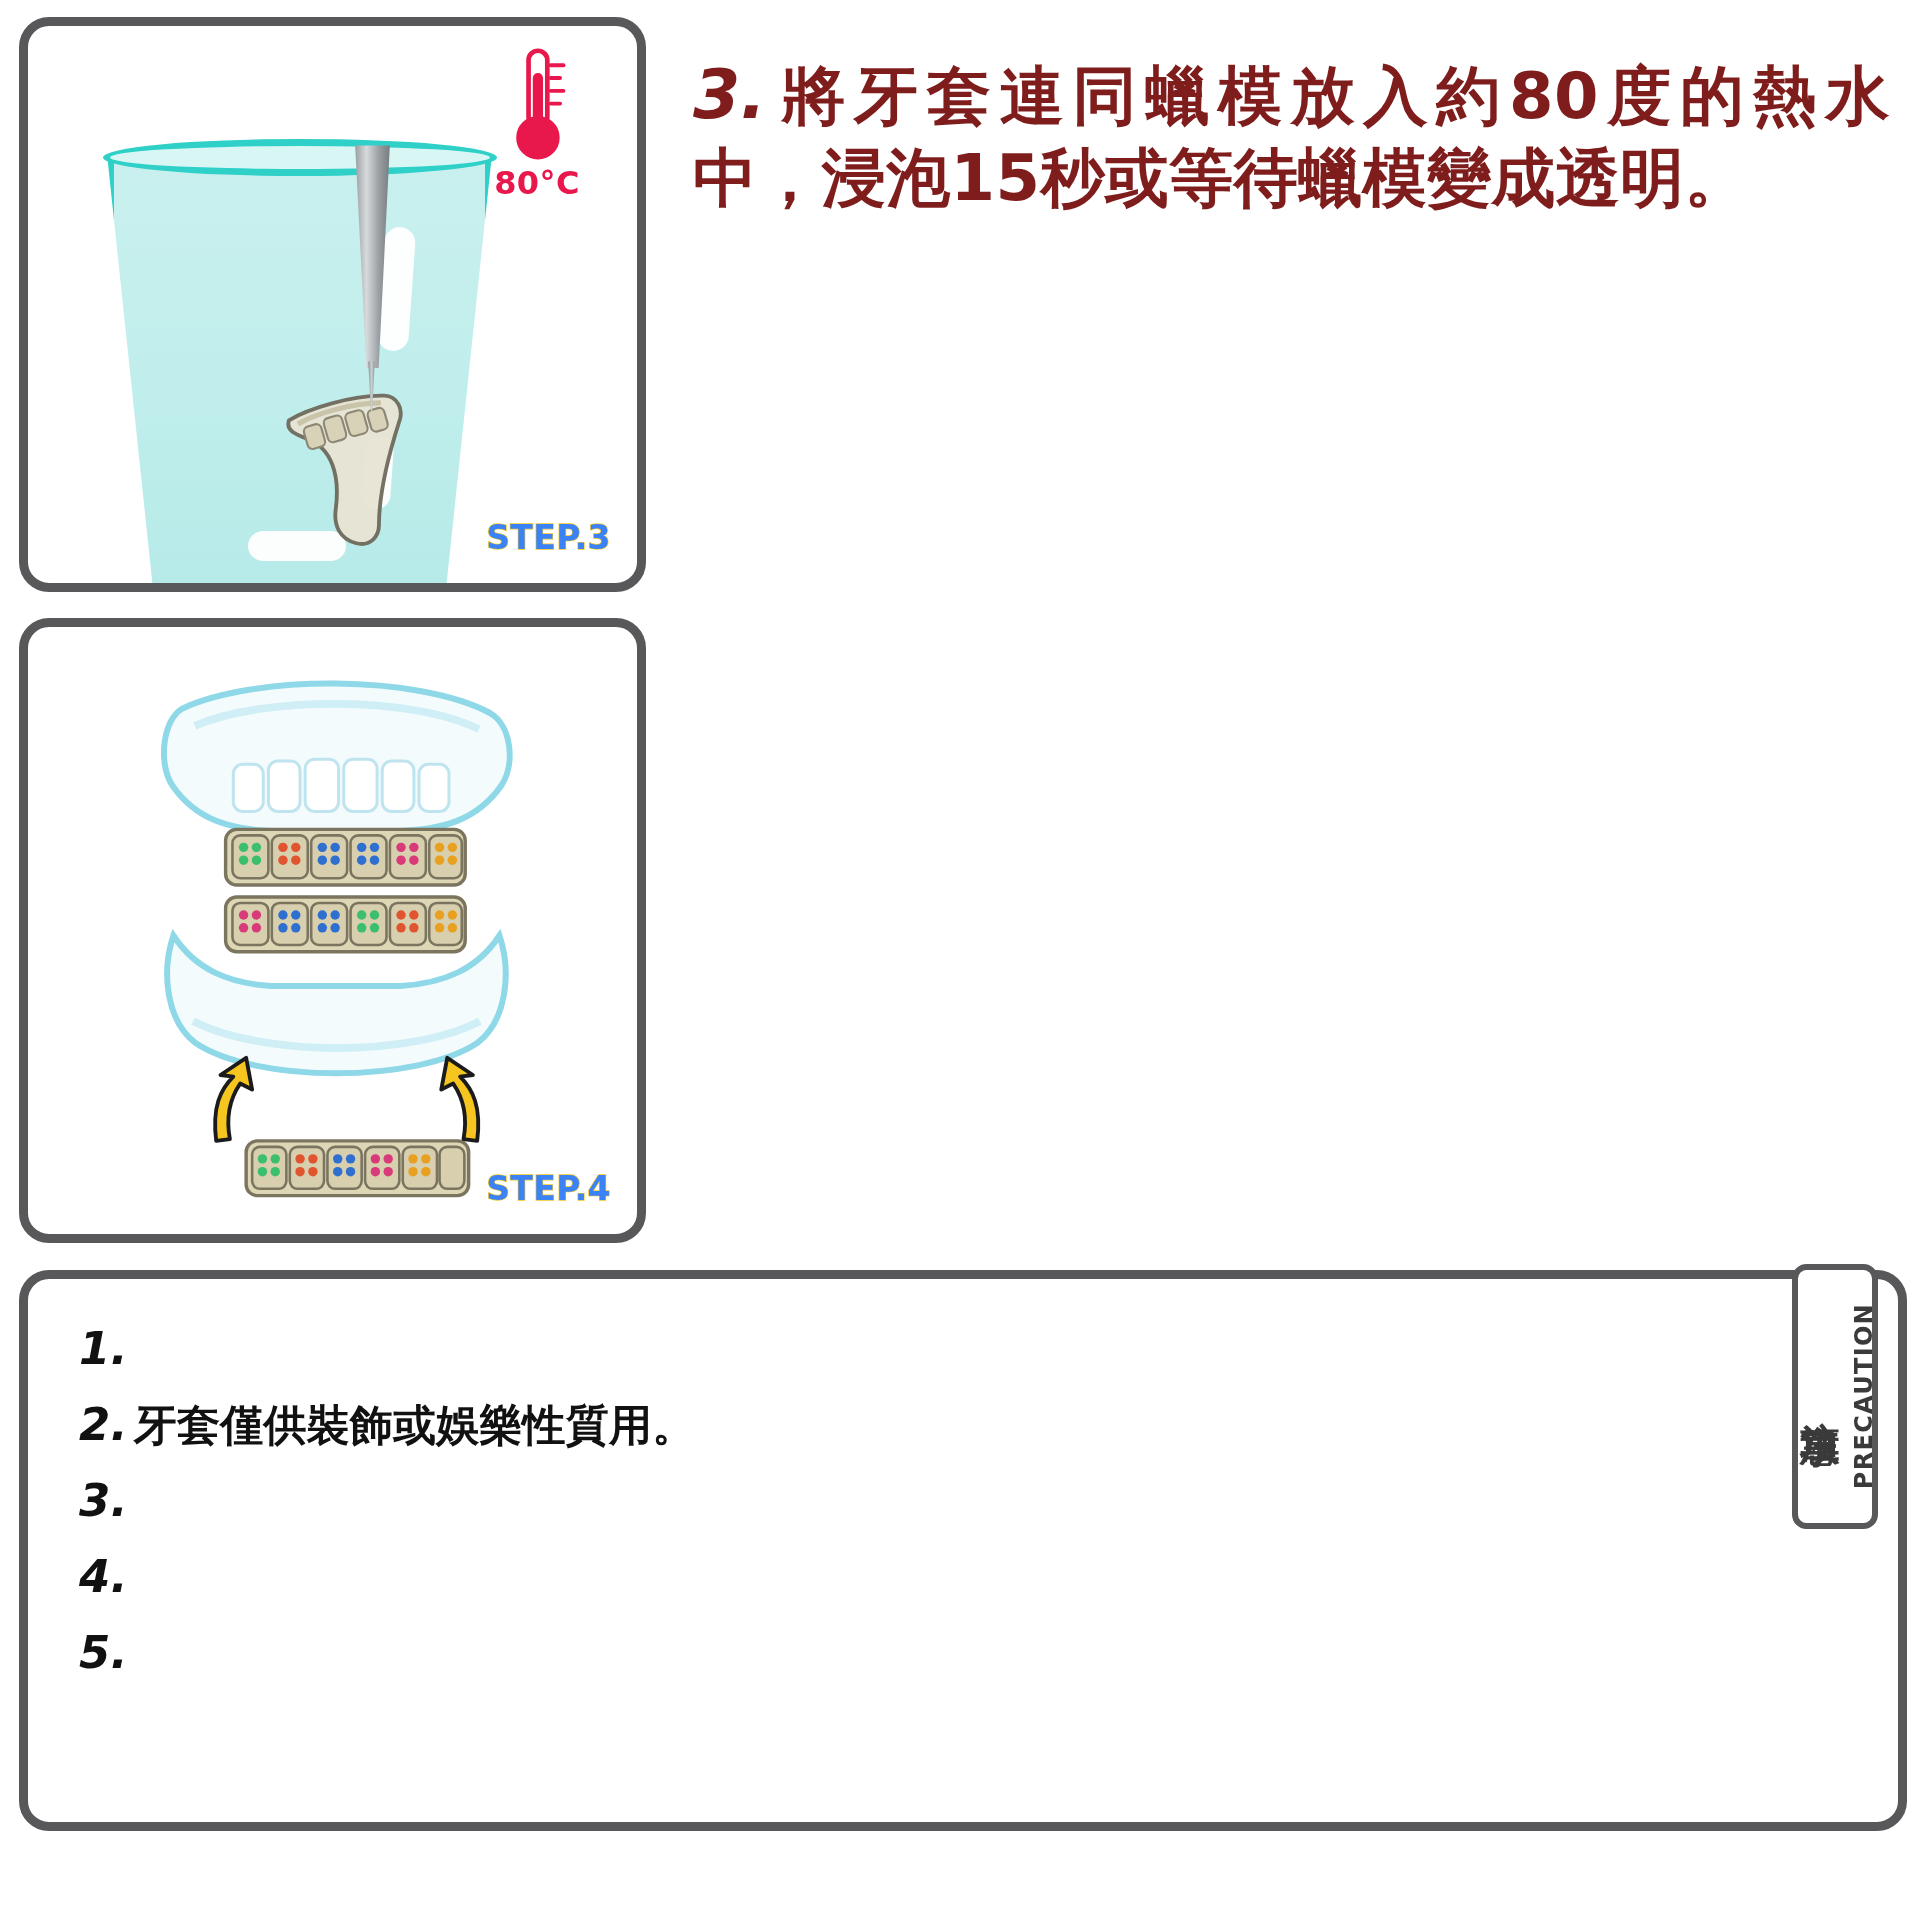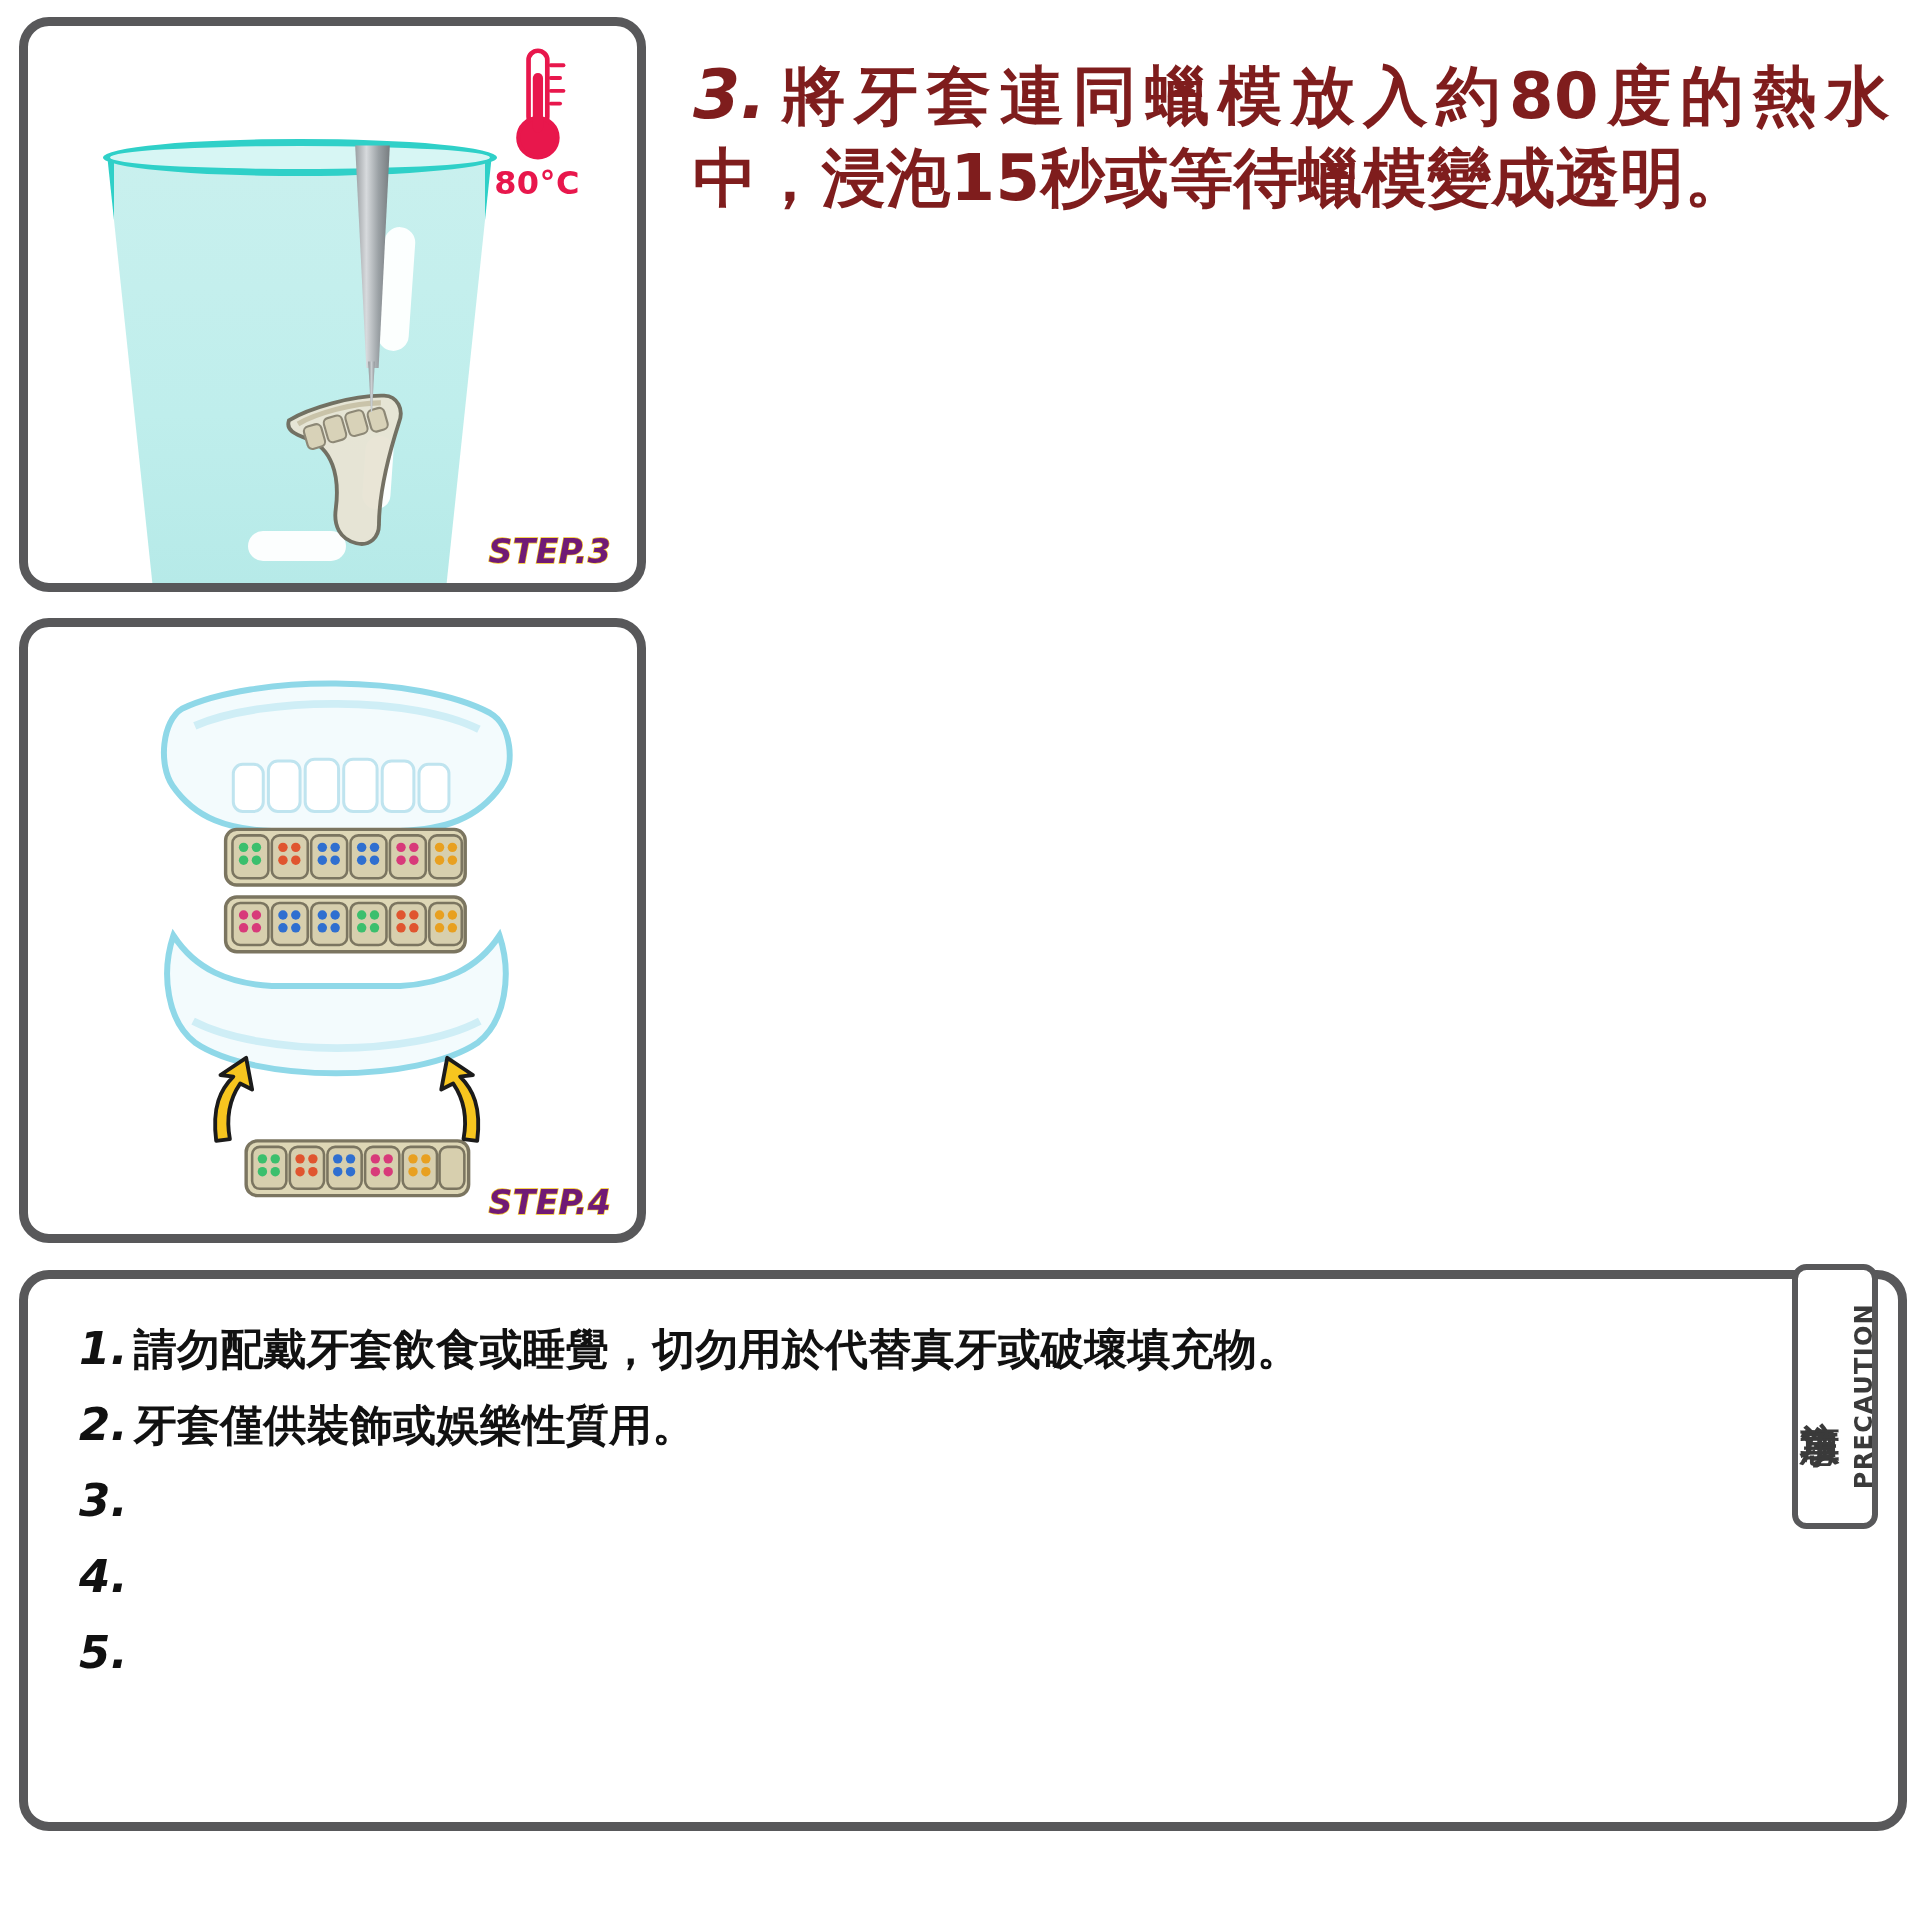--- a/index.html
+++ b/index.html
@@ -44,29 +44,28 @@
     width: 627px;
     position: relative;
     overflow: hidden;
   }
   .step3-figure { height: 575px; }
   .step4-figure { height: 625px; }
 
   .step-caption {
     position: absolute;
     right: 26px;
-    bottom: 12px;
+    bottom: 26px;
     font-family: "DejaVu Sans", sans-serif;
     font-weight: 700;
     font-size: 33px;
     letter-spacing: 0.4px;
-    color: #701a75;
+    color: #3b82f6;
     -webkit-text-stroke: 1.3px #f3c623;
     paint-order: stroke fill;
-    font-style: italic;
   }
 
   .step-text {
     flex: 1 1 auto;
     padding: 34px 17px 0 47px;
     box-sizing: border-box;
   }
 
   .step-text p {
     margin: 0;
@@ -473,21 +472,20 @@
   <div class="panel precaution">
 
     <div class="prec-badge">
       <span class="zh">注意事項</span>
       <span class="en">PRECAUTION</span>
     </div>
 
     <ul class="prec-list">
       <li class="prec-item">
         <span class="prec-num">1.</span>
-        <span>請勿配戴牙套飲食或睡覺，切勿用於代替真牙或破壞填充物。</span>
       </li>
       <li class="prec-item">
         <span class="prec-num">2.</span>
         <span>牙套僅供裝飾或娛樂性質用。</span>
       </li>
       <li class="prec-item">
         <span class="prec-num">3.</span>
       </li>
       <li class="prec-item">
         <span class="prec-num">4.</span>

